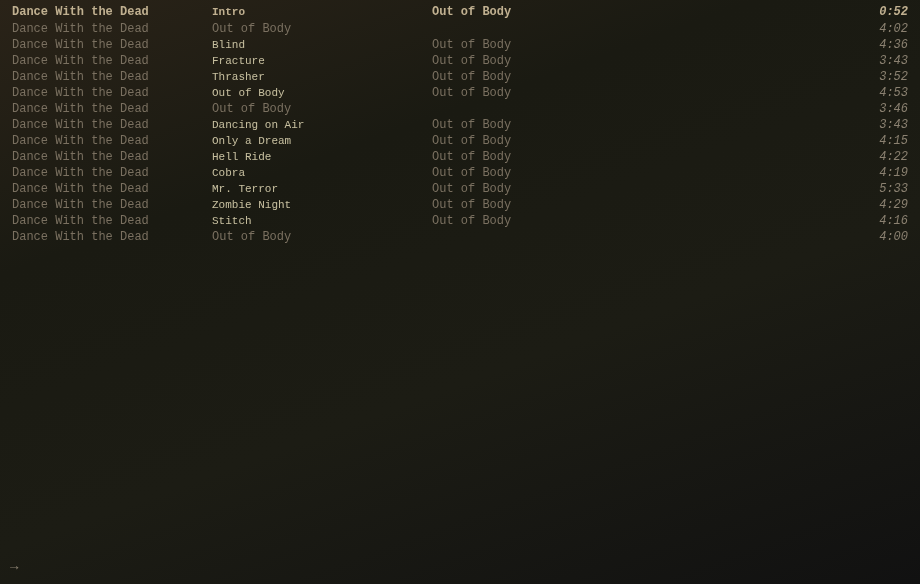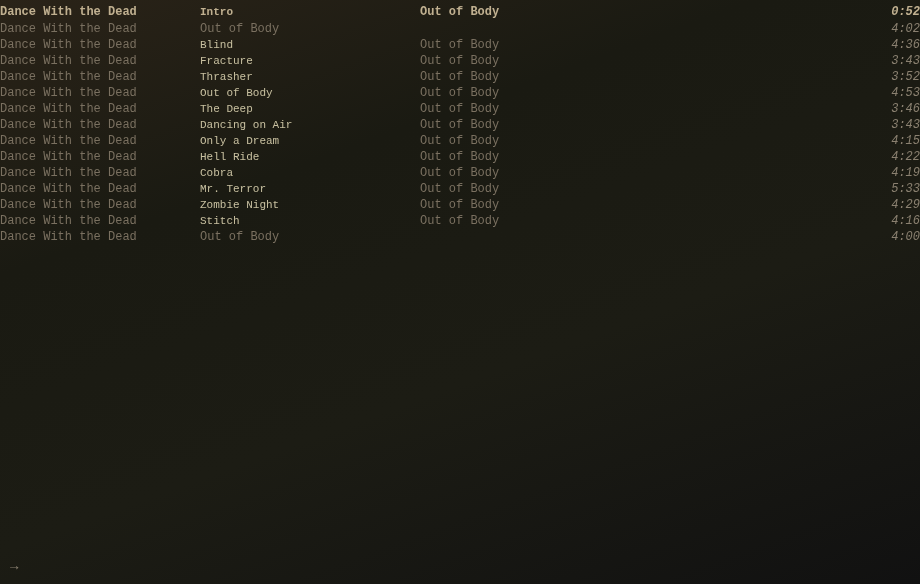--- a/index.html
+++ b/index.html
@@ -21,21 +21,21 @@
 
     .track-list {
       padding: 4px 0;
       width: 100%;
     }
 
     .track-row {
       display: flex;
       align-items: center;
       height: 16px;
-      padding: 0 0;
+      padding: 0 12px;
       line-height: 16px;
     }
 
     .track-row.header {
       color: #c0b090;
       font-weight: bold;
       margin-bottom: 1px;
     }
 
     .col-artist {
@@ -126,21 +126,20 @@
       <span class="col-duration">3:52</span>
     </div>
     <div class="track-row">
       <span class="col-artist">Dance With the Dead</span>
       <span class="col-title">Out of Body</span>
       <span class="col-album">Out of Body</span>
       <span class="col-duration">4:53</span>
     </div>
     <div class="track-row">
       <span class="col-artist">Dance With the Dead</span>
-      <span class="col-title">The Deep</span>
       <span class="col-album">Out of Body</span>
       <span class="col-duration">3:46</span>
     </div>
     <div class="track-row">
       <span class="col-artist">Dance With the Dead</span>
       <span class="col-title">Dancing on Air</span>
       <span class="col-album">Out of Body</span>
       <span class="col-duration">3:43</span>
     </div>
     <div class="track-row">

